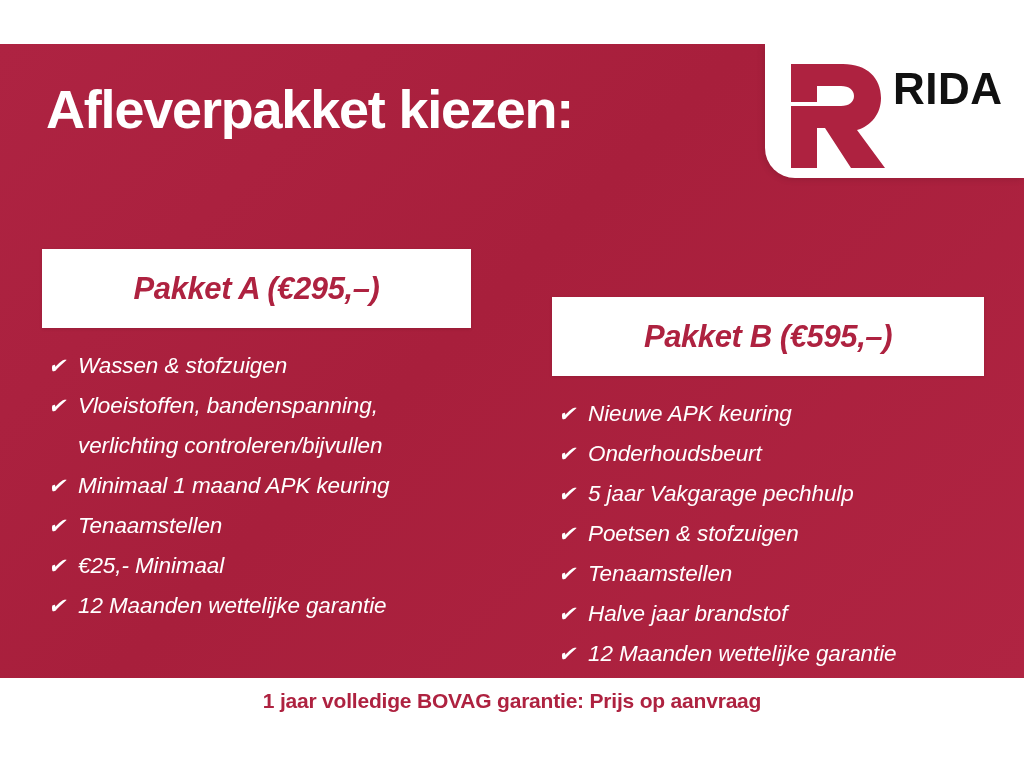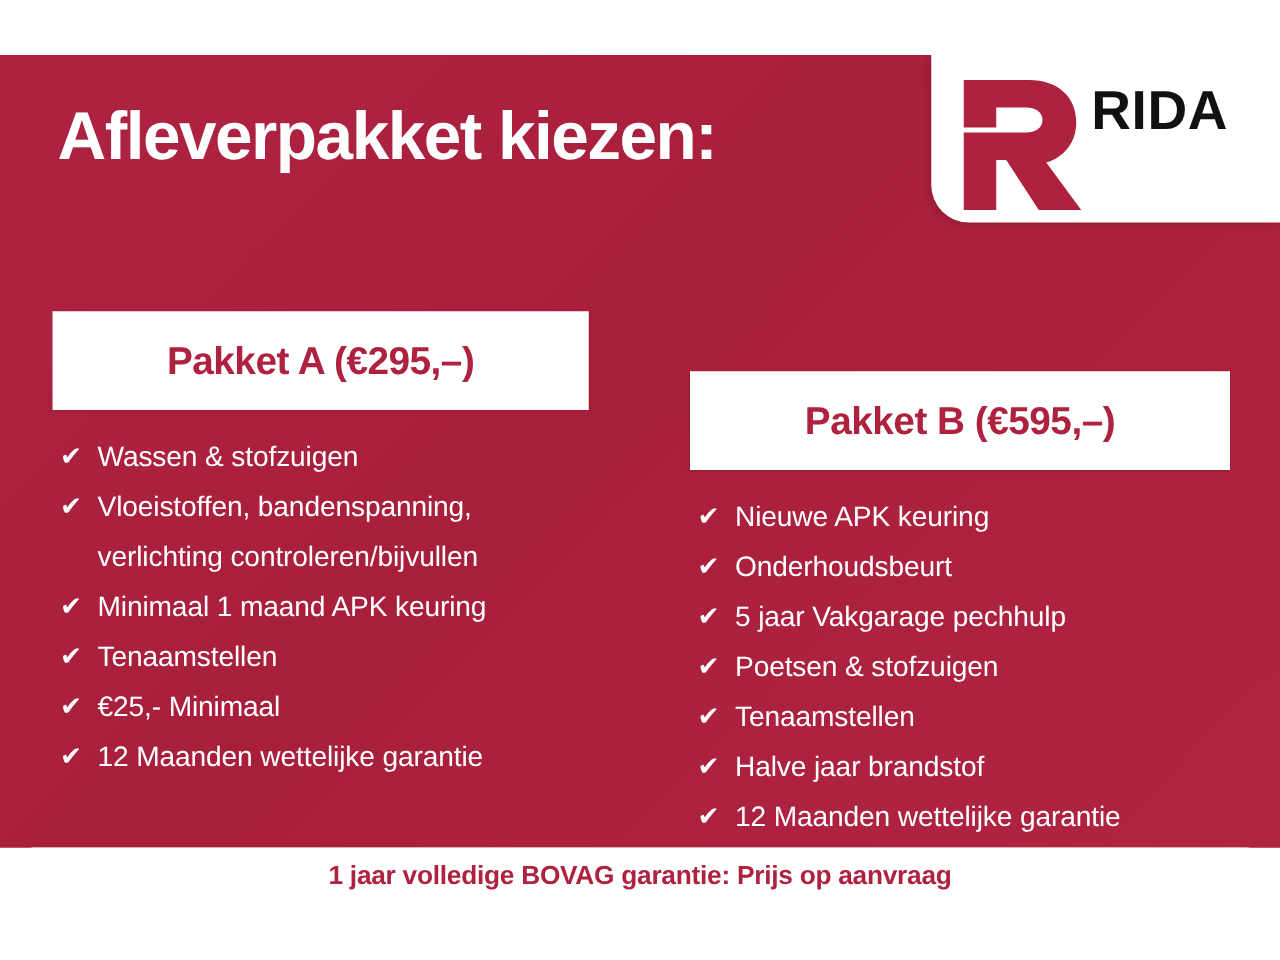--- a/index.html
+++ b/index.html
@@ -41,21 +41,21 @@
     font-weight: 700;
     letter-spacing: -1.2px;
     white-space: nowrap;
   }
 
   
   .logo-panel {
     position: absolute;
     right: 0;
     top: 0;
-    width: 279px;
+    width: 259px;
     height: 134px;
     background: #ffffff;
     border-bottom-left-radius: 30px;
     box-shadow: -2px 2px 6px rgba(0,0,0,0.10);
   }
 
   .logo-mark {
     position: absolute;
     left: 16px;
     top: 14px;
@@ -89,21 +89,21 @@
 
   
   .columns {
     position: absolute;
     left: 0;
     top: 0;
     width: 1024px;
     height: 100%;
   }
 
-  .column { position: absolute; top: 205px; }
+  .column { position: absolute; top: 205px; font-style: italic; }
   .column.a { left: 42px;  width: 429px; }
   .column.b { left: 552px; width: 432px; margin-top: 48px; }
 
   .pkg-header {
     height: 79px;
     background: #ffffff;
     display: flex;
     align-items: center;
     justify-content: center;
     box-shadow: 0 1px 3px rgba(0,0,0,0.12);
@@ -145,21 +145,20 @@
   .feature-text { flex: 1 1 auto; }
 
   
   .footer {
     position: absolute;
     left: 0;
     top: 678px;
     width: 1024px;
     height: 90px;
     background: #ffffff;
-    border-radius: 27px;
   }
 
   .footer-text {
     position: absolute;
     left: 0;
     top: 11px;
     width: 1024px;
     text-align: center;
     color: #ae2240;
     font-size: 21px;

